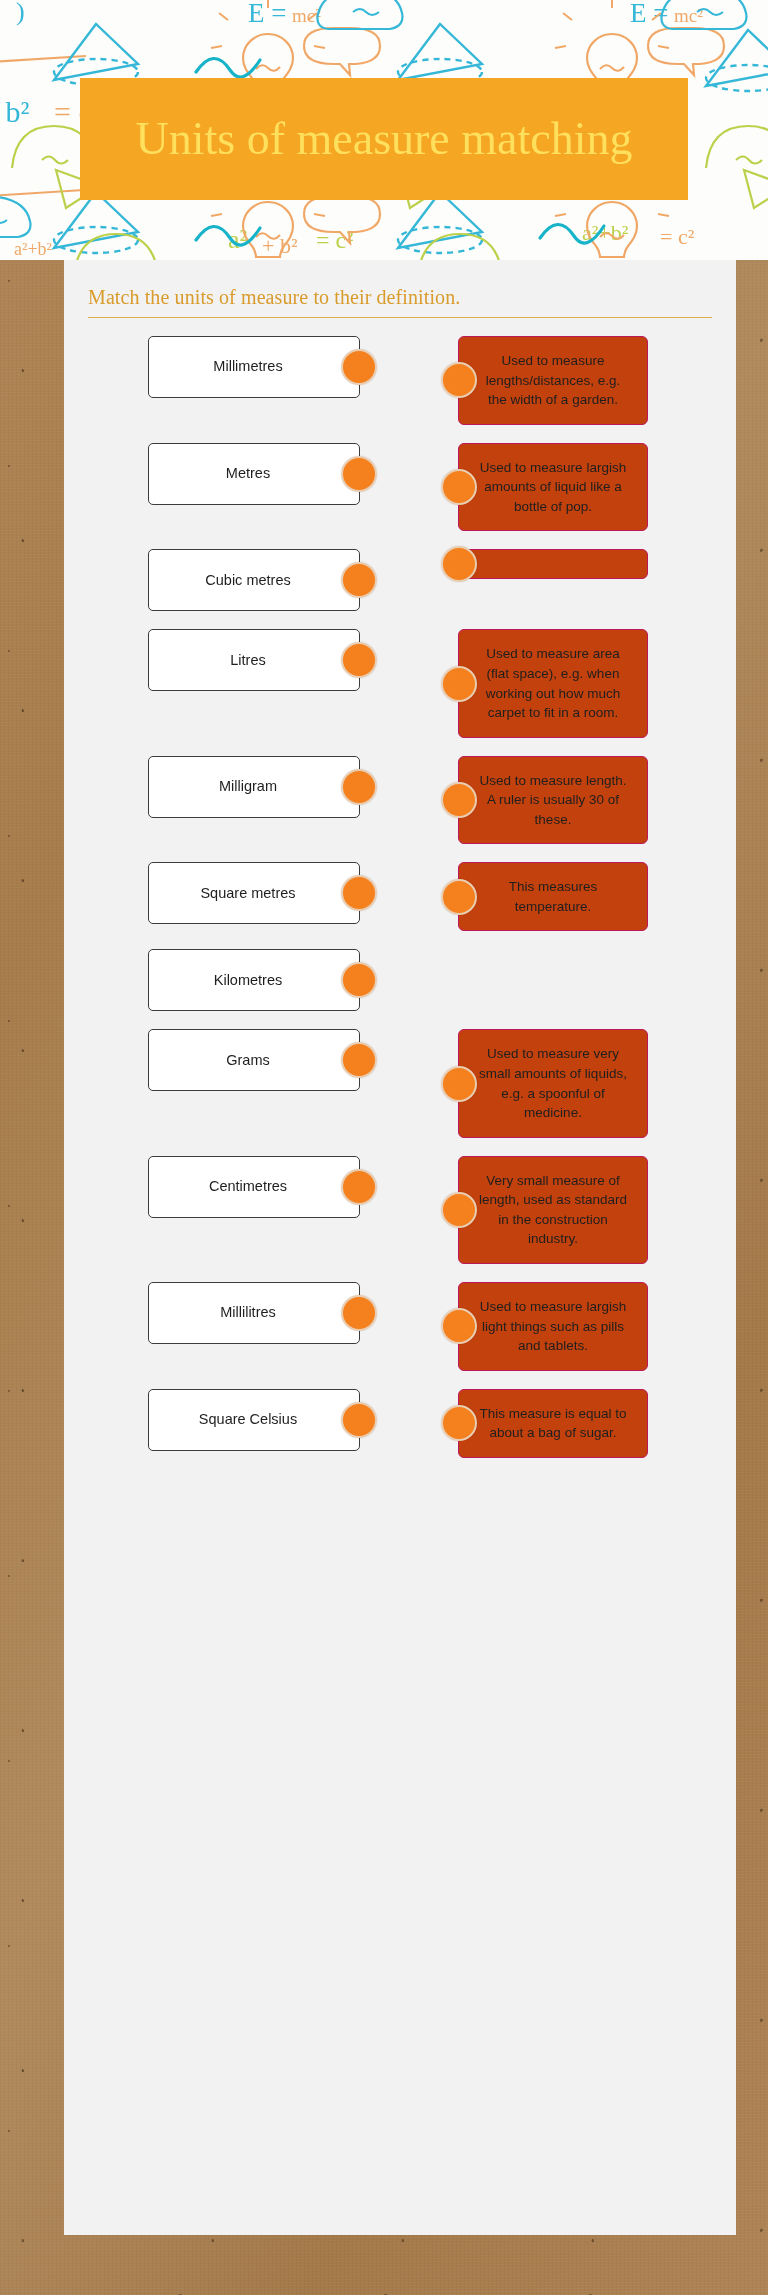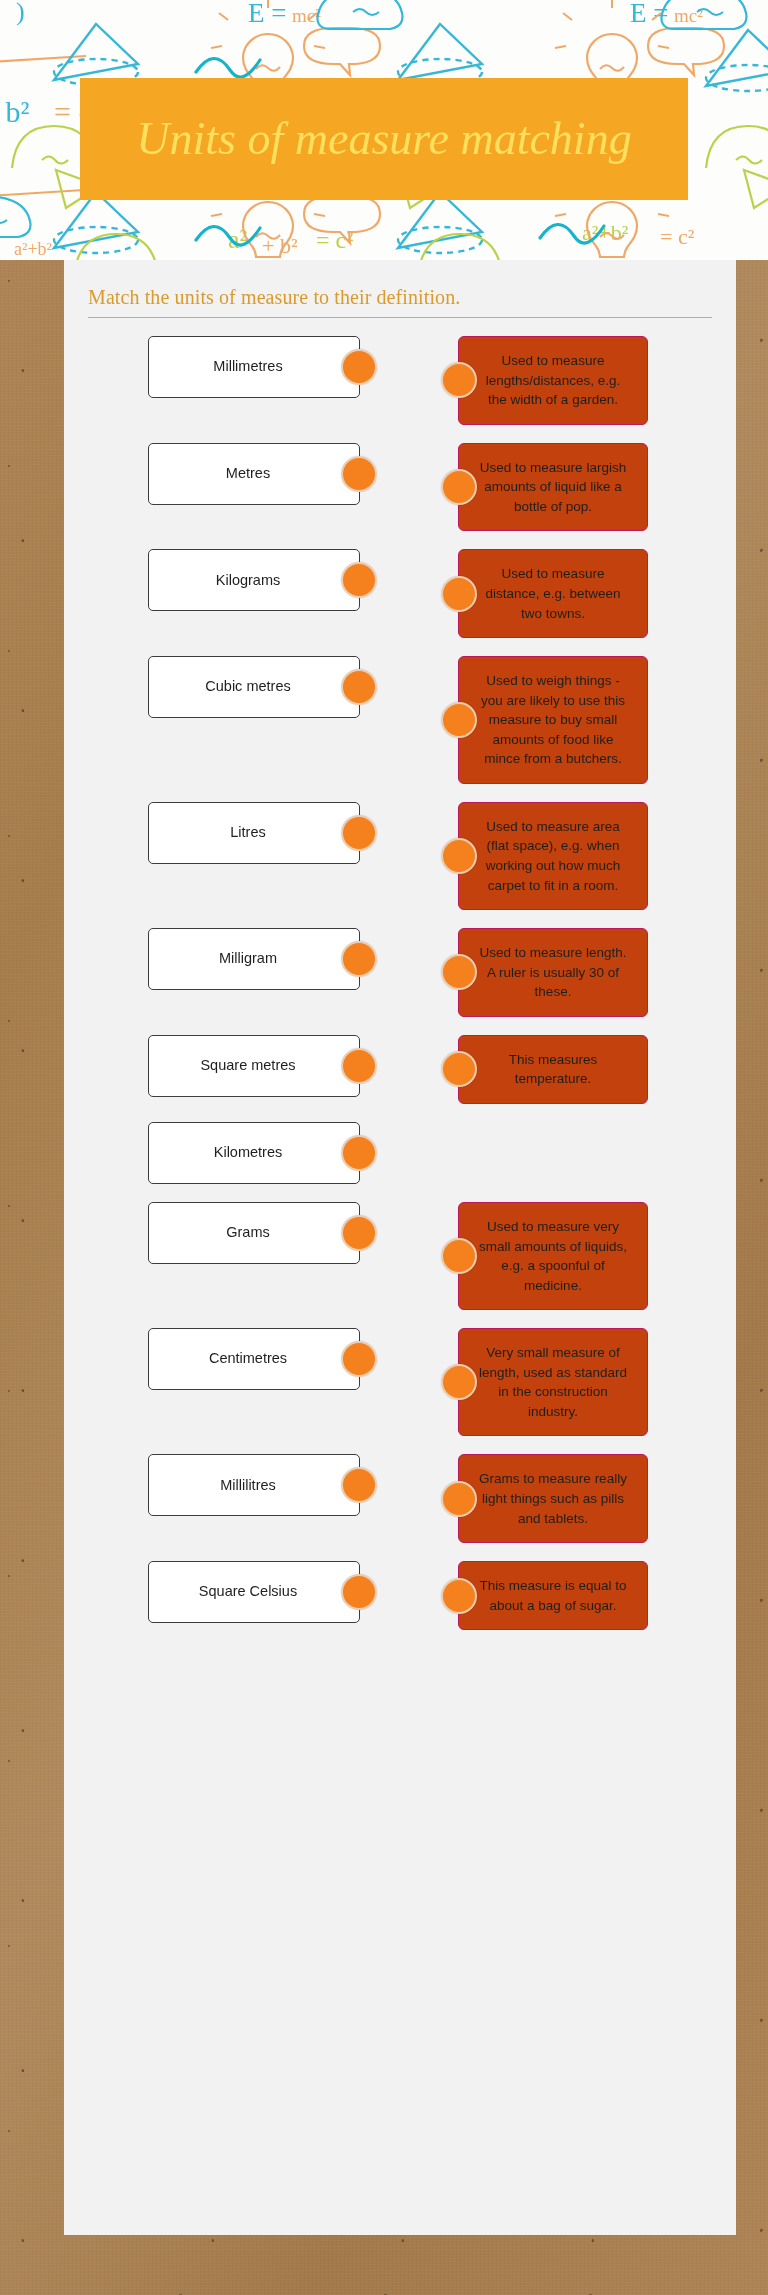--- a/index.html
+++ b/index.html
@@ -68,21 +68,20 @@
     justify-content: center;
     z-index: 3;
   }
   #title-text {
     font-family: "Liberation Serif", serif;
     font-size: 46px;
     line-height: 1.15;
     color: #ffe05c;
     font-weight: 400;
     padding: 0 16px;
-    font-style: italic;
   }
 
   
   #card {
     position: absolute;
     left: 64px;
     top: 260px;
     width: 672px;
     height: 1975px;
     background: #f2f2f2;
@@ -311,43 +310,27 @@
         <div class="col-right">
           <div class="def-box">
             <span class="def-label">Used to measure largish amounts of liquid like a bottle of pop.</span>
             <span class="def-dot"></span>
           </div>
         </div>
       </div>
       <div class="row">
         <div class="col-left">
           <div class="term-box">
-            <span class="term-label">Kilograms</span>
-            <span class="term-dot"></span>
-          </div>
-        </div>
-        <div class="col-gap"></div>
-        <div class="col-right">
-          <div class="def-box">
-            <span class="def-label">Used to measure distance, e.g. between two towns.</span>
-            <span class="def-dot"></span>
-          </div>
-        </div>
-      </div>
-      <div class="row">
-        <div class="col-left">
-          <div class="term-box">
             <span class="term-label">Cubic metres</span>
             <span class="term-dot"></span>
           </div>
         </div>
         <div class="col-gap"></div>
         <div class="col-right">
           <div class="def-box">
-            <span class="def-label">Used to weigh things - you are likely to use this measure to buy small amounts of food like mince from a butchers.</span>
             <span class="def-dot"></span>
           </div>
         </div>
       </div>
       <div class="row">
         <div class="col-left">
           <div class="term-box">
             <span class="term-label">Litres</span>
             <span class="term-dot"></span>
           </div>
@@ -432,21 +415,21 @@
       <div class="row">
         <div class="col-left">
           <div class="term-box">
             <span class="term-label">Millilitres</span>
             <span class="term-dot"></span>
           </div>
         </div>
         <div class="col-gap"></div>
         <div class="col-right">
           <div class="def-box">
-            <span class="def-label">Grams to measure really light things such as pills and tablets.</span>
+            <span class="def-label">Used to measure largish light things such as pills and tablets.</span>
             <span class="def-dot"></span>
           </div>
         </div>
       </div>
       <div class="row">
         <div class="col-left">
           <div class="term-box">
             <span class="term-label">Square Celsius</span>
             <span class="term-dot"></span>
           </div>

